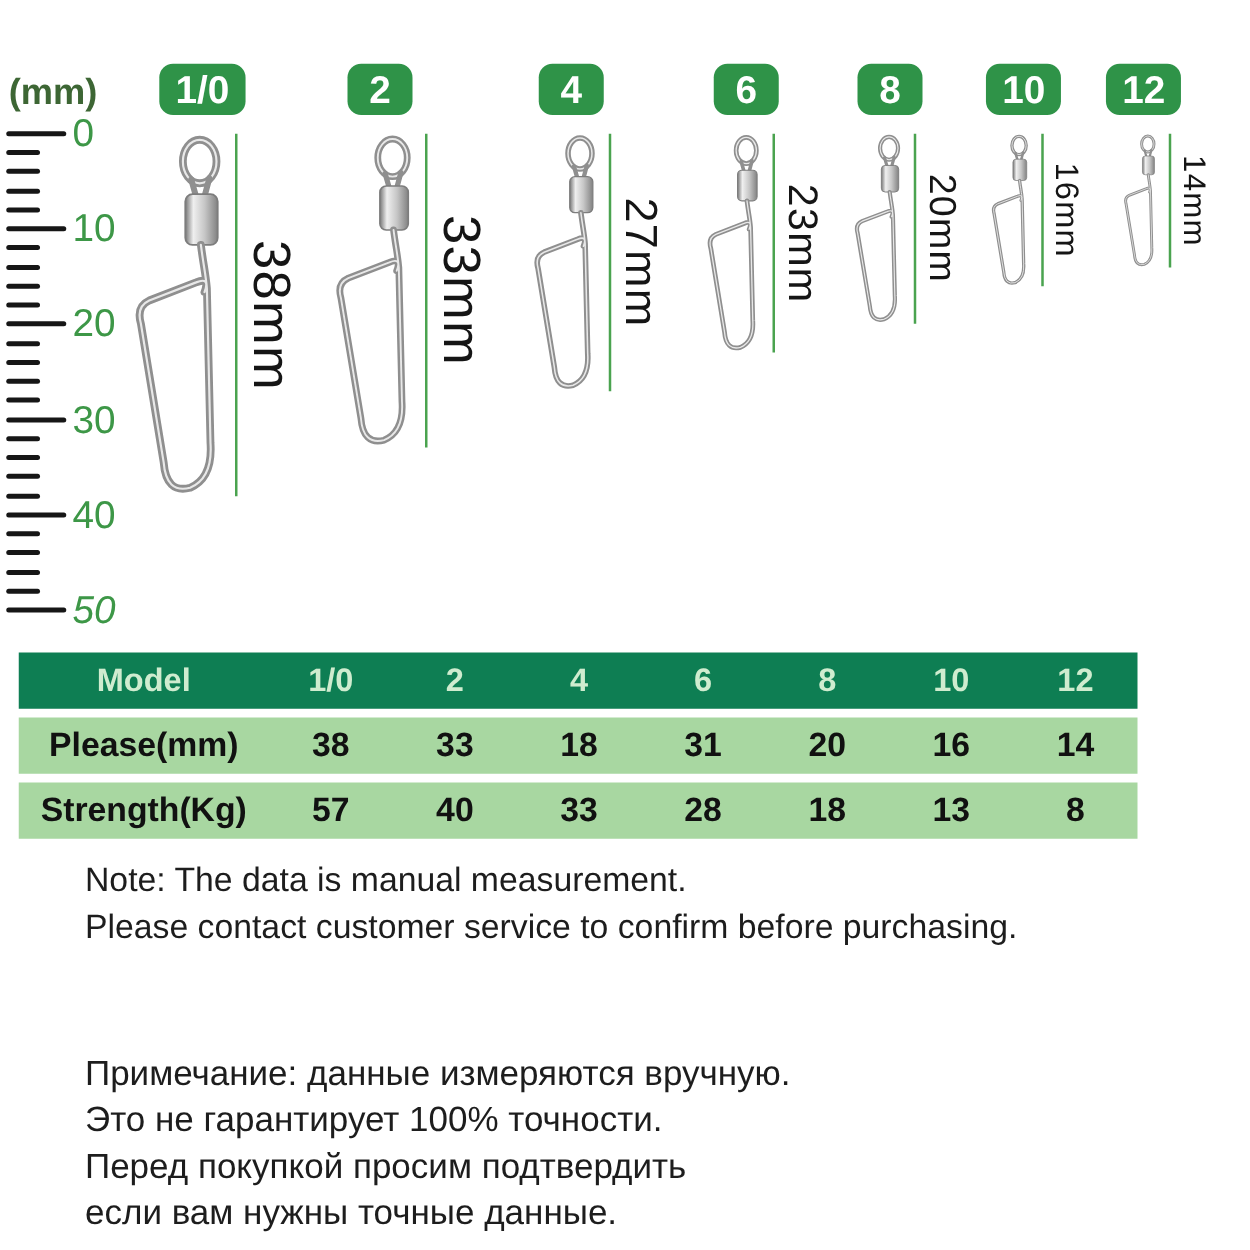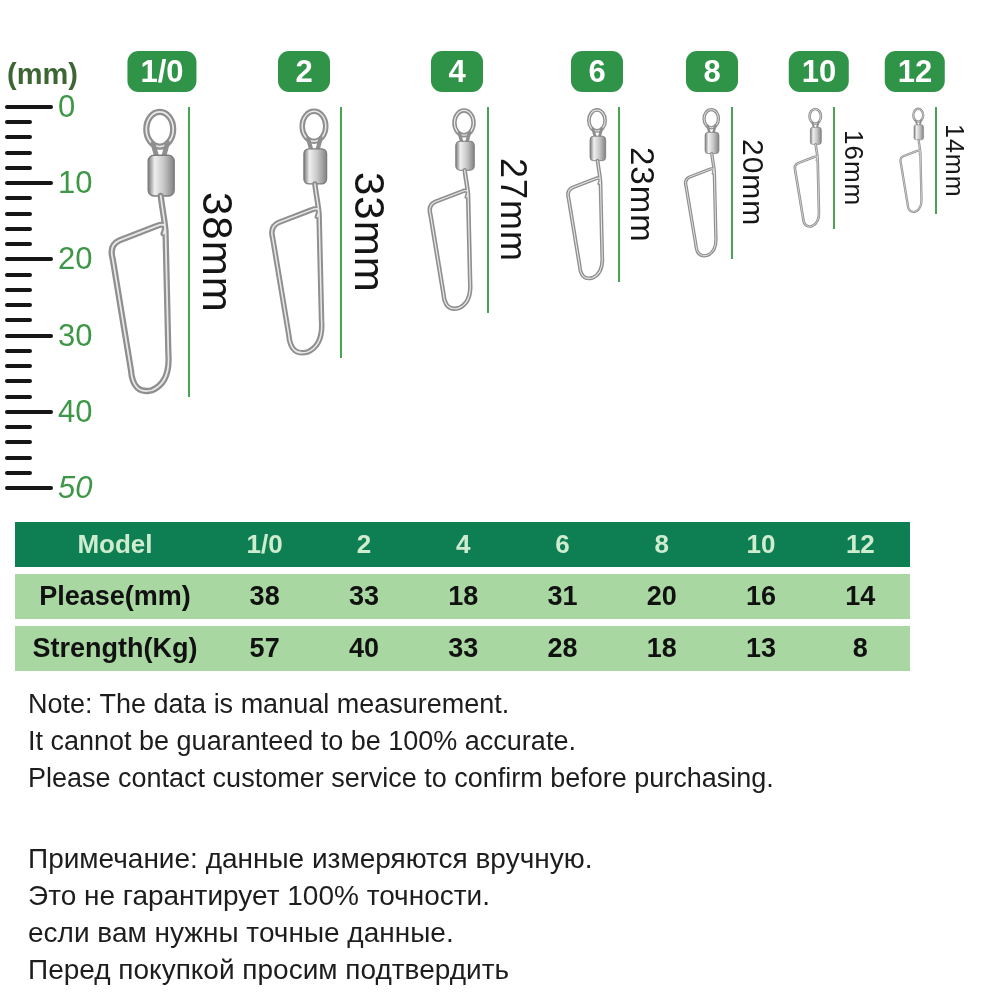--- a/index.html
+++ b/index.html
@@ -34,21 +34,21 @@
     height:45px;margin-bottom:7px;align-items:center;
   }
   .trow.head{background:#0e7e53;color:#cfeccf;}
   .trow.body{background:#a8d7a1;color:#111;}
   .trow div{text-align:center;font-weight:700;font-size:26px;}
   .trow.body div{font-size:27px;}
   
   .note{position:absolute;left:28px;color:#1d1d1d;}
   #note-en{top:686px;font-size:27px;line-height:37px;}
   #note-ru{top:840px;font-size:28px;line-height:37px;}
-  .note div{white-space:nowrap;}
+  .note div{white-space:nowrap;margin-left:40px;}
 </style>
 </head>
 <body>
 
 <div id="stage">
   <svg width="0" height="0" style="position:absolute">
     <defs>
       <linearGradient id="barrelGrad" x1="0" y1="0" x2="1" y2="0">
         <stop offset="0" stop-color="#787878"></stop>
         <stop offset="0.25" stop-color="#efefef"></stop>
@@ -216,22 +216,21 @@
         <div>33</div>
         <div>28</div>
         <div>18</div>
         <div>13</div>
         <div>8</div>
       </div>
     </div>
 
   <div id="note-en" class="note">
     <div>Note: The data is manual measurement.</div>
-    <div>It cannot be guaranteed to be 100% accurate.</div>
     <div>Please contact customer service to confirm before purchasing.</div>
   </div>
   <div id="note-ru" class="note">
     <div>Примечание: данные измеряются вручную.</div>
     <div>Это не гарантирует 100% точности.</div>
+    <div>Перед покупкой просим подтвердить</div>
     <div>если вам нужны точные данные.</div>
-    <div>Перед покупкой просим подтвердить</div>
   </div>
 </div>
 
 </body></html>

